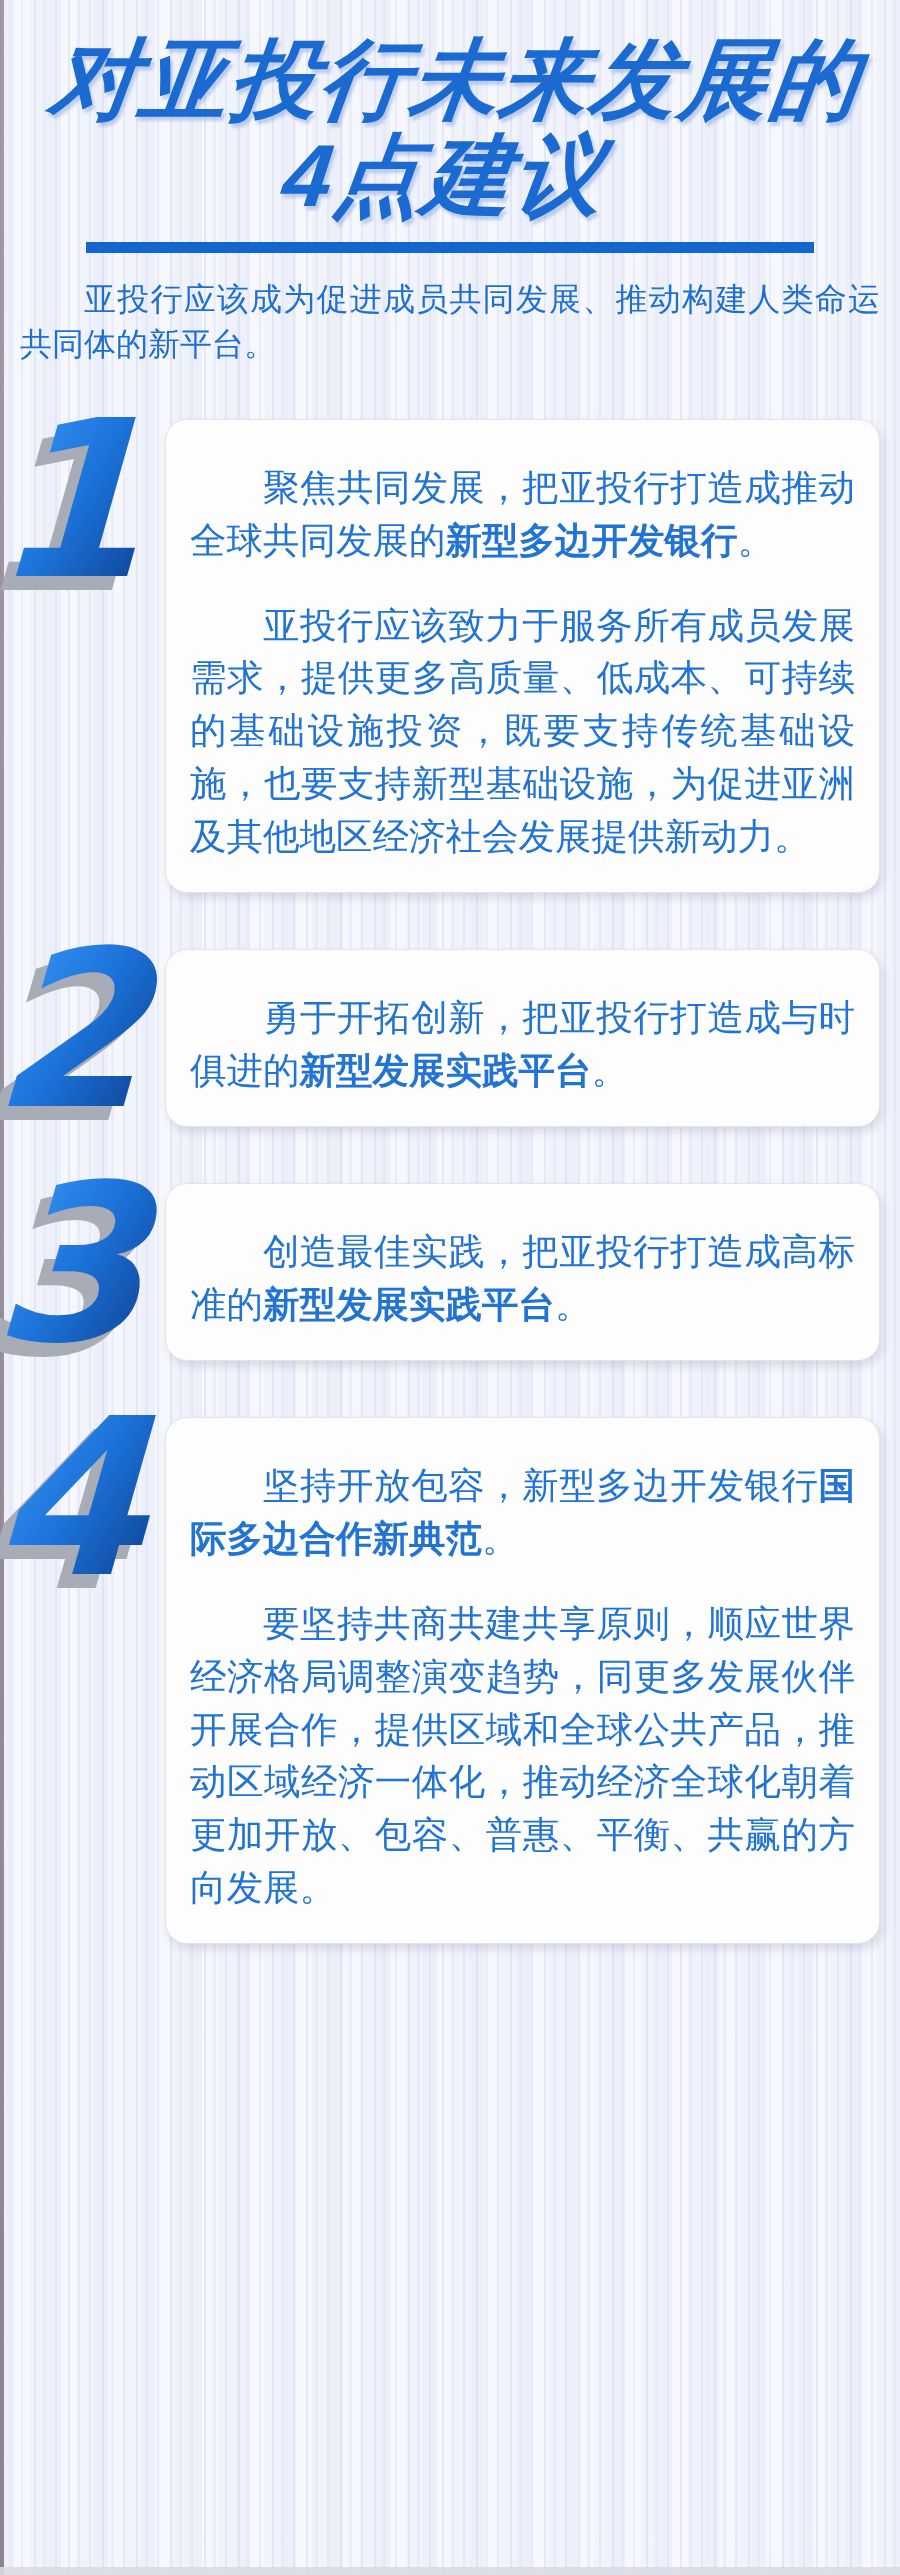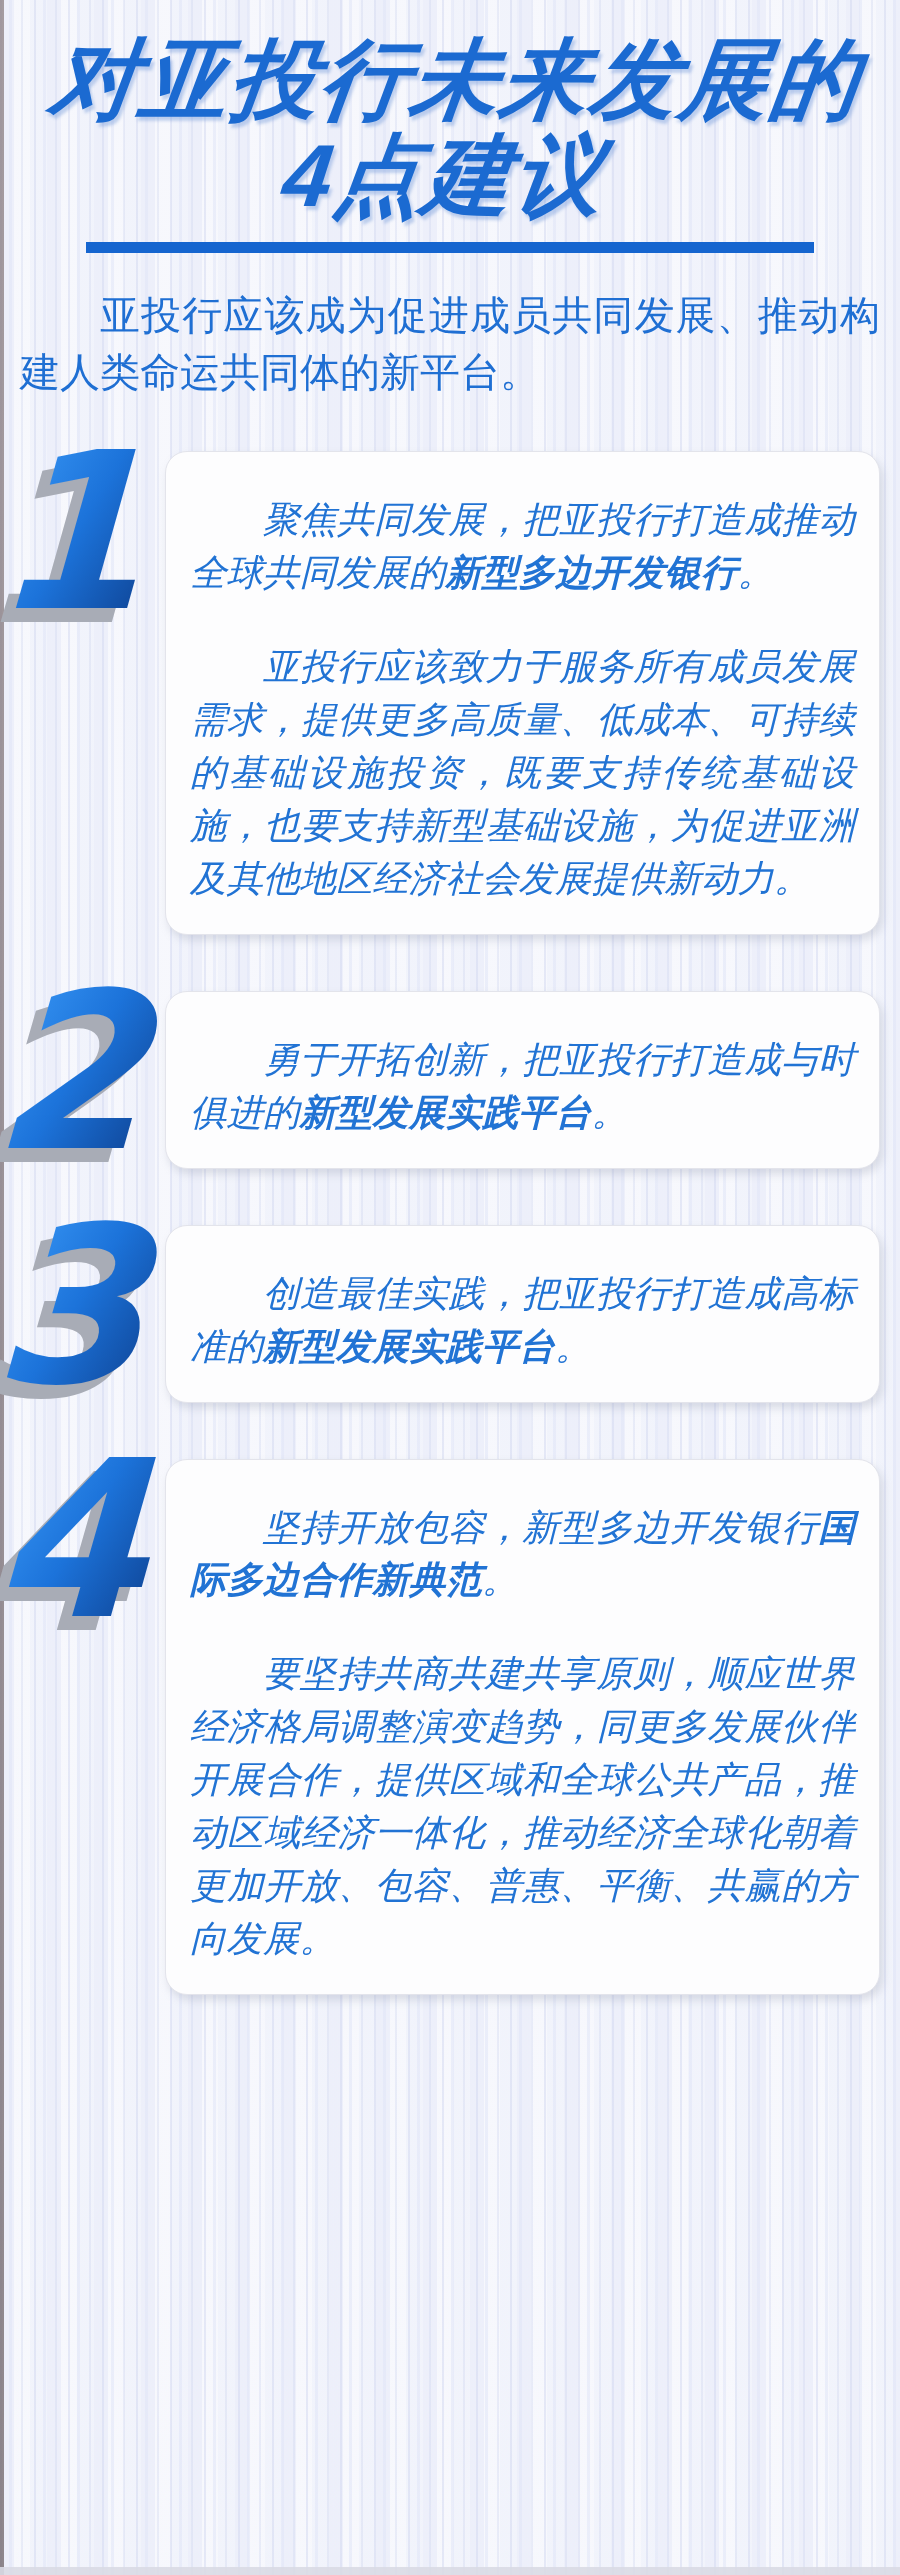--- a/index.html
+++ b/index.html
@@ -25,33 +25,33 @@
   
   header{padding-top:32px;}
   .title{margin:0;text-align:center;color:#1b6ad1;
     font-weight:900;font-style:italic;font-size:88px;line-height:1.09;
     letter-spacing:2px;transform:skewX(-7deg);
     text-shadow:3px 4px 3px rgba(125,160,220,0.45);}
   .t-line{display:block;}
   .title-bar{width:728px;height:11px;background:#1565cf;margin:18px auto 0;}
 
   
-  .intro{margin:34px 20px 0;font-size:40px;line-height:1.42;color:#1f6fd3;
+  .intro{margin:24px 20px 0;font-size:32px;line-height:1.42;color:#1f6fd3;
     text-align:justify;text-indent:2em;}
 
   
   main{margin-top:51px;}
   .item{position:relative;margin:0 20px 56px 165px;}
   .card{background:#fdfdfe;border:1px solid #e3e4eb;border-radius:22px;
     box-shadow:3px 5px 9px rgba(140,146,168,0.28);
-    padding:42px 24px 28px;font-style:italic;}
+    padding:42px 24px 28px;}
   .lead,.para{margin:0;font-size:36.5px;line-height:1.45;color:#2173d4;
     text-align:justify;text-indent:2em;}
   .kw{font-weight:700;}
-  .para{margin-top:41px;}
+  .para{margin-top:32px;}
 
   
   .num{position:absolute;left:-152px;top:-12px;width:150px;height:190px;
     font-family:"DejaVu Sans",sans-serif;font-weight:bold;font-style:italic;
     font-size:218px;line-height:0.86;transform:skewX(-5deg);}
   .num span{display:block;position:absolute;left:0;top:0;width:100%;text-align:center;}
   .num-shadow{color:#a8acb6;transform:translate(-14px,14px);}
   .num-face{color:#1e7be0;}
   @supports ((background-clip:text) or (-webkit-background-clip:text)){
     .num-face{

